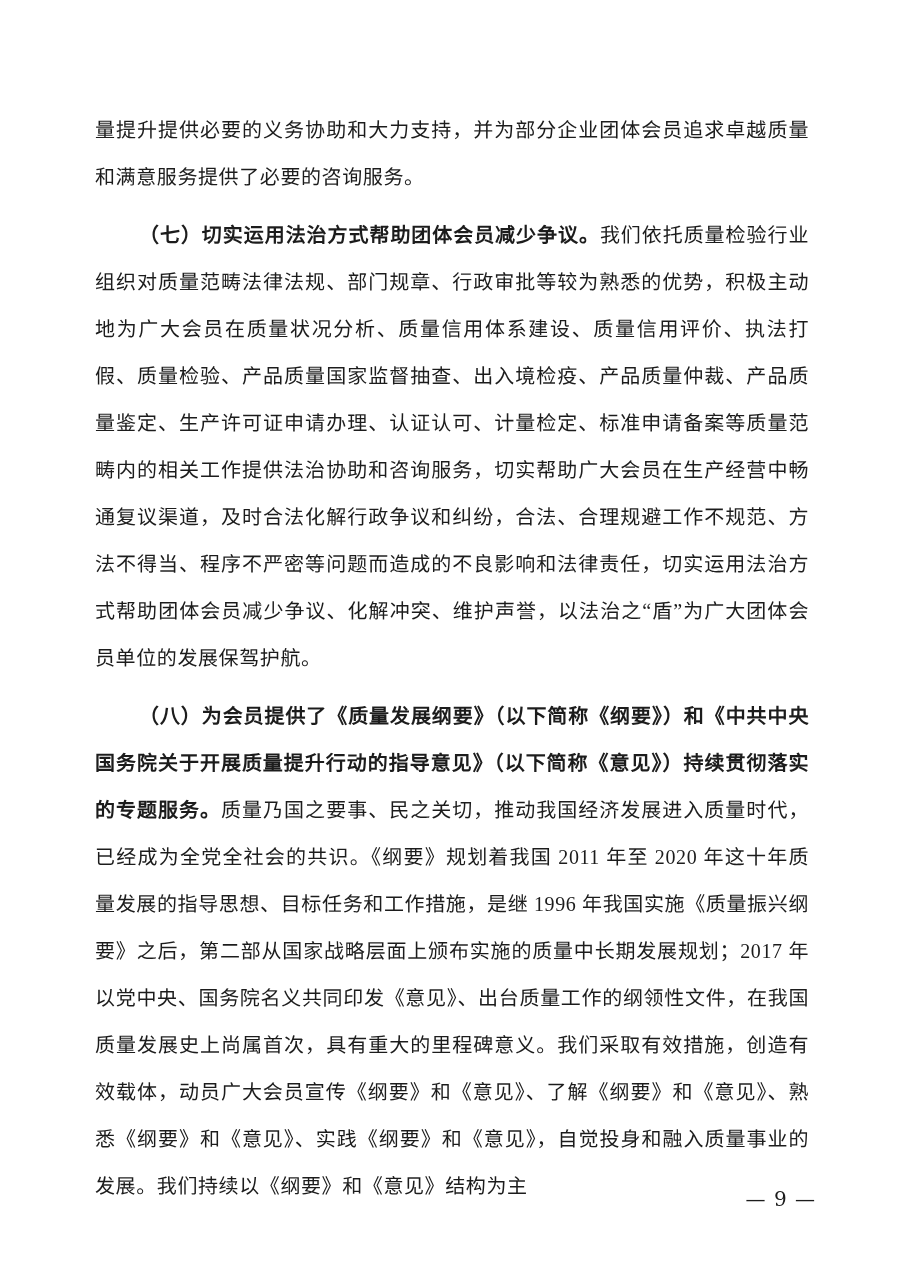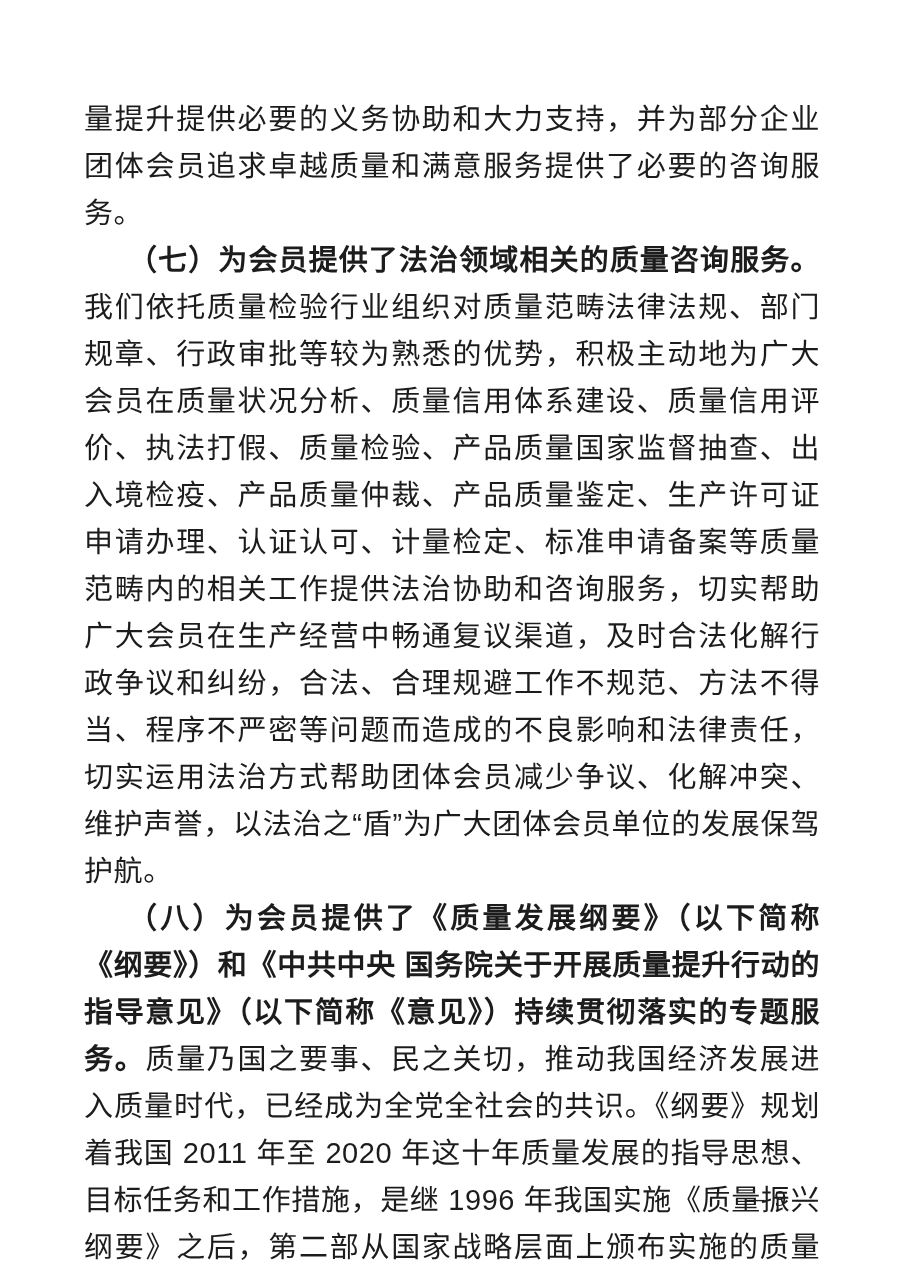--- a/index.html
+++ b/index.html
@@ -23,28 +23,28 @@
     width: 900px;
     height: 1273px;
     box-sizing: border-box;
     padding: 96px 84px 60px 84px;
   }
   .content {
     width: 736px;
     margin: 0 auto;
   }
   p.para {
-    margin: 0;
-    font-size: 29px;
+    margin: 11px;
+    font-size: 20px;
     line-height: 47px;
     text-align: justify;
     text-justify: inter-ideograph;
     letter-spacing: 0.6px;
     color: #1c1c1c;
-    font-family: Liberation Sans, sans-serif;
+    font-family: Liberation Serif, serif;
   }
   p.indent {
     text-indent: 44px;
   }
   .bold-lead {
     font-weight: bold;
   }
   .footer {
     position: absolute;
     right: 84px;
@@ -59,21 +59,21 @@
 <body>
 
 <div class="page">
   <div class="content">
 
     <p class="para">
       <span>量提升提供必要的义务协助和大力支持，并为部分企业团体会员追求卓越质量和满意服务提供了必要的咨询服务。</span>
     </p>
 
     <p class="para indent">
-      <span class="bold-lead">（七）为会员提供了法治领域相关的质量咨询服务。</span><span>我们依托质量检验行业组织对质量范畴法律法规、部门规章、行政审批等较为熟悉的优势，积极主动地为广大会员在质量状况分析、质量信用体系建设、质量信用评价、执法打假、质量检验、产品质量国家监督抽查、出入境检疫、产品质量仲裁、产品质量鉴定、生产许可证申请办理、认证认可、计量检定、标准申请备案等质量范畴内的相关工作提供法治协助和咨询服务，切实帮助广大会员在生产经营中畅通复议渠道，及时合法化解行政争议和纠纷，合法、合理规避工作不规范、方法不得当、程序不严密等问题而造成的不良影响和法律责任，切实运用法治方式帮助团体会员减少争议、化解冲突、维护声誉，以法治之“盾”为广大团体会员单位的发展保驾护航。</span>
+      <span class="bold-lead">（七）切实运用法治方式帮助团体会员减少争议。</span><span>我们依托质量检验行业组织对质量范畴法律法规、部门规章、行政审批等较为熟悉的优势，积极主动地为广大会员在质量状况分析、质量信用体系建设、质量信用评价、执法打假、质量检验、产品质量国家监督抽查、出入境检疫、产品质量仲裁、产品质量鉴定、生产许可证申请办理、认证认可、计量检定、标准申请备案等质量范畴内的相关工作提供法治协助和咨询服务，切实帮助广大会员在生产经营中畅通复议渠道，及时合法化解行政争议和纠纷，合法、合理规避工作不规范、方法不得当、程序不严密等问题而造成的不良影响和法律责任，切实运用法治方式帮助团体会员减少争议、化解冲突、维护声誉，以法治之“盾”为广大团体会员单位的发展保驾护航。</span>
     </p>
 
     <p class="para indent">
       <span class="bold-lead">（八）为会员提供了《质量发展纲要》（以下简称《纲要》）和《中共中央 国务院关于开展质量提升行动的指导意见》（以下简称《意见》）持续贯彻落实的专题服务。</span><span>质量乃国之要事、民之关切，推动我国经济发展进入质量时代，已经成为全党全社会的共识。《纲要》规划着我国 2011 年至 2020 年这十年质量发展的指导思想、目标任务和工作措施，是继 1996 年我国实施《质量振兴纲要》之后，第二部从国家战略层面上颁布实施的质量中长期发展规划；2017 年以党中央、国务院名义共同印发《意见》、出台质量工作的纲领性文件，在我国质量发展史上尚属首次，具有重大的里程碑意义。我们采取有效措施，创造有效载体，动员广大会员宣传《纲要》和《意见》、了解《纲要》和《意见》、熟悉《纲要》和《意见》、实践《纲要》和《意见》，自觉投身和融入质量事业的发展。我们持续以《纲要》和《意见》结构为主</span>
     </p>
 
   </div>
 
   <div class="footer">— 9 —</div>
 </div>

